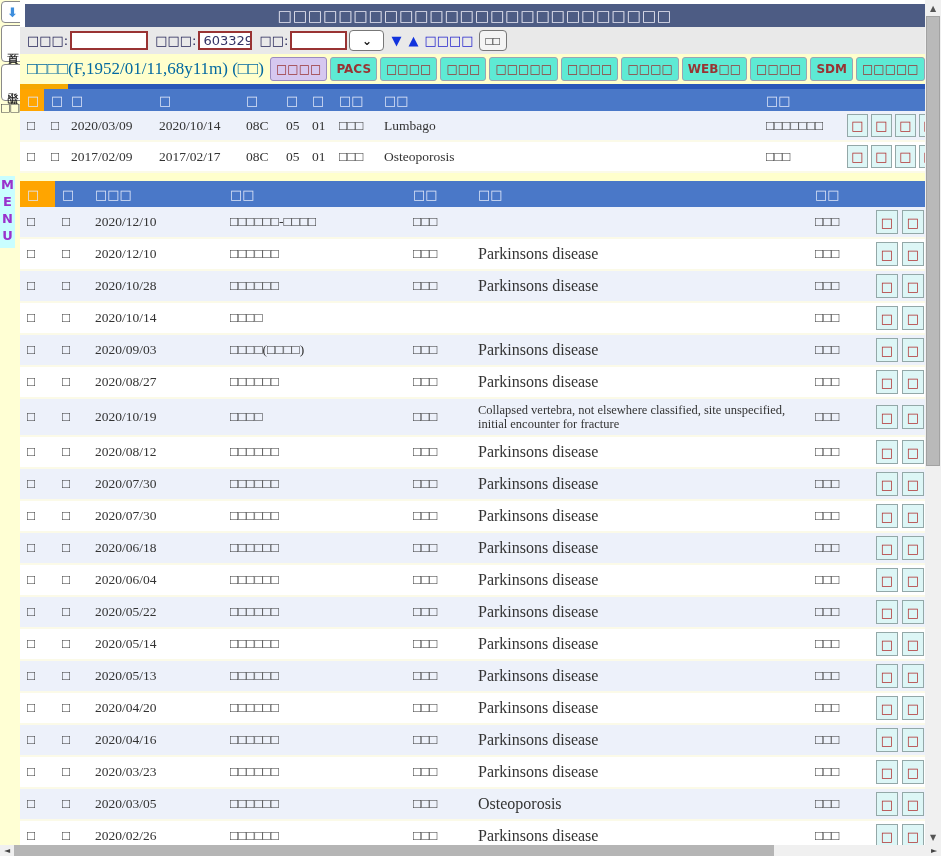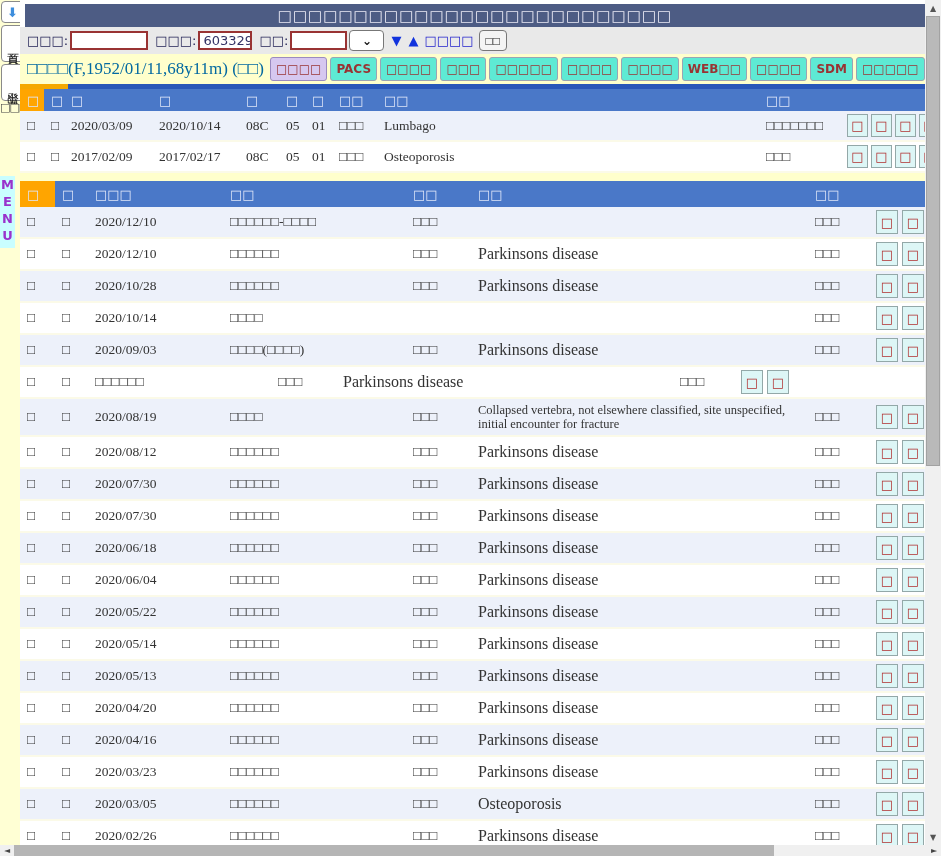--- a/index.html
+++ b/index.html
@@ -314,34 +314,35 @@
               <div class="cell v-c7">□□□</div>
               <div class="v-btns">
                 <span class="mini-btn">□</span>
                 <span class="mini-btn">□</span>
               </div>
             </div>
 
             <div class="row vrow">
               <div class="cell v-c1">□</div>
               <div class="cell v-c2">□</div>
+              <div class="cell v-c3">2020/08/27</div>
               <div class="cell v-c4">□□□□□□</div>
               <div class="cell v-c5">□□□</div>
               <div class="cell v-c6 diag">Parkinsons disease</div>
               <div class="cell v-c7">□□□</div>
               <div class="v-btns">
                 <span class="mini-btn">□</span>
                 <span class="mini-btn">□</span>
               </div>
             </div>
 
             <div class="row vrow tall">
               <div class="cell v-c1">□</div>
               <div class="cell v-c2">□</div>
-              <div class="cell v-c3">2020/08/19</div>
+              <div class="cell v-c3">2020/10/19</div>
               <div class="cell v-c4">□□□□</div>
               <div class="cell v-c5">□□□</div>
               <div class="cell v-c6 diag">Collapsed vertebra, not elsewhere classified, site unspecified, initial encounter for fracture</div>
               <div class="cell v-c7">□□□</div>
               <div class="v-btns">
                 <span class="mini-btn">□</span>
                 <span class="mini-btn">□</span>
               </div>
             </div>
 

